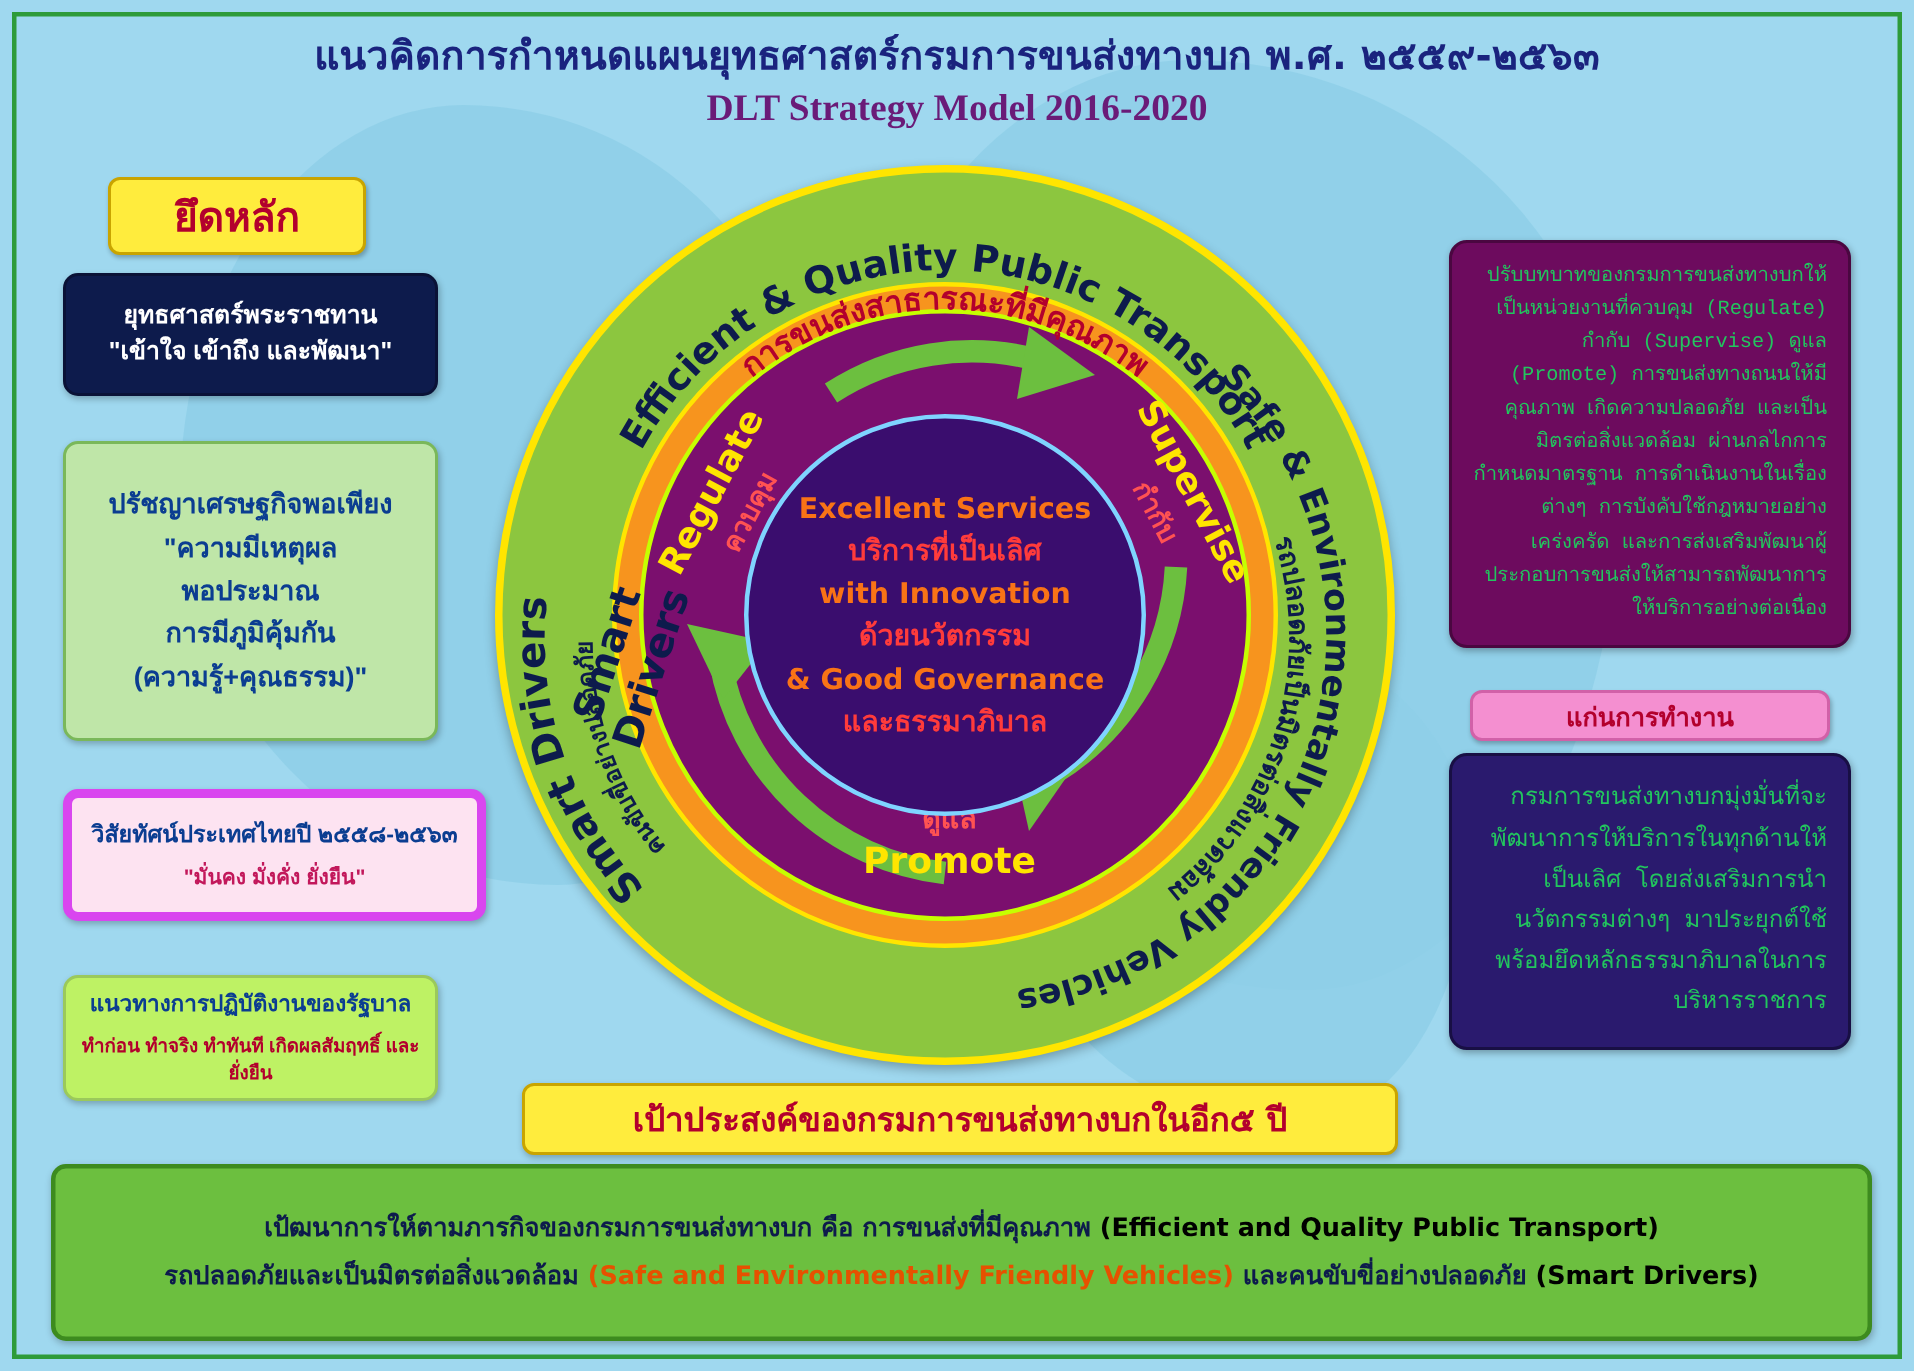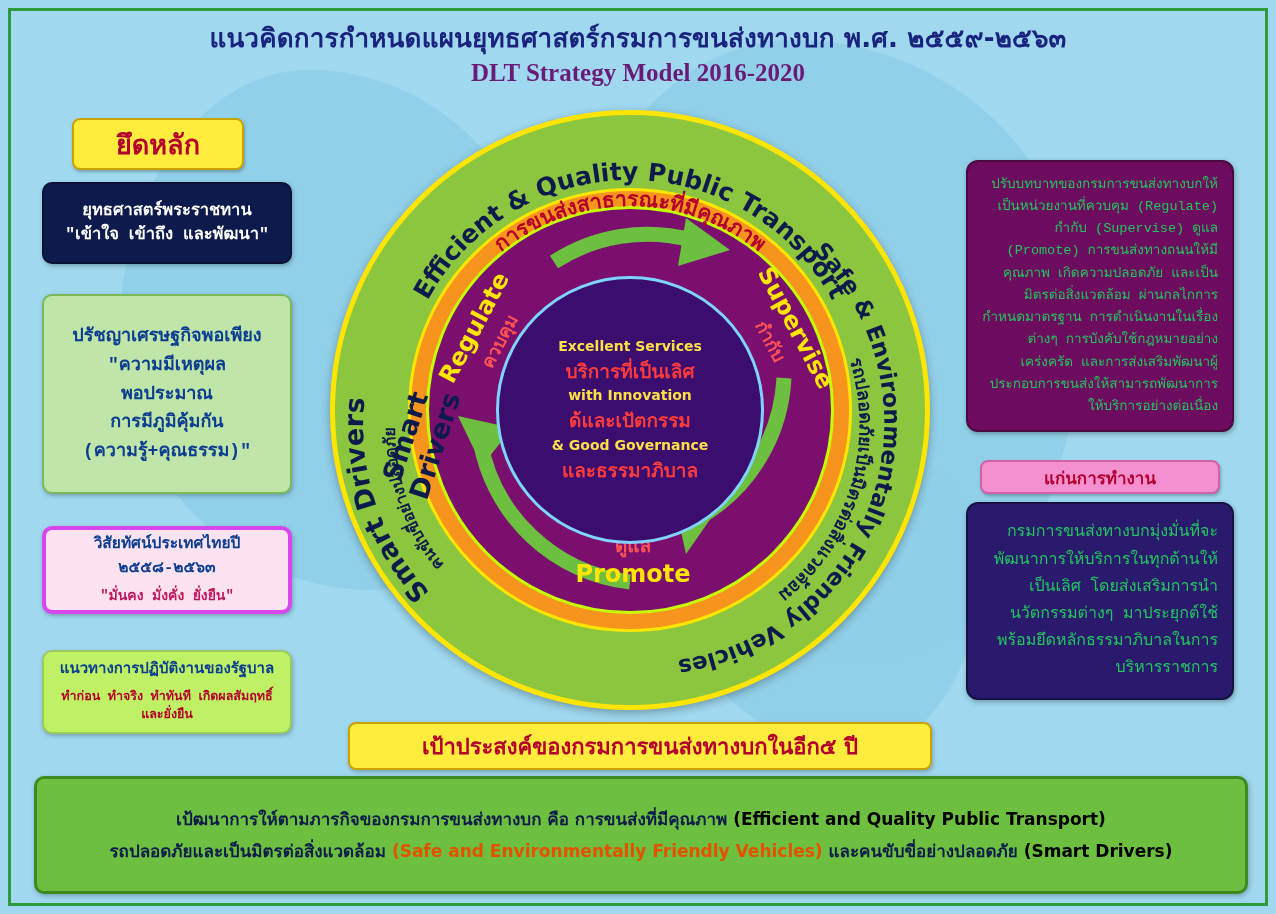--- a/index.html
+++ b/index.html
@@ -64,39 +64,39 @@
     font-family: "DejaVu Sans", sans-serif;
     font-size: 27px; font-weight: bold;
     color: #b3002d;
     box-shadow: 1px 2px 3px rgba(0,0,0,.25);
   }
   .lbox {
     position: absolute;
     box-sizing: border-box;
     border-radius: 10px;
     text-align: center;
-    font-family: Liberation Mono, monospace;
+    font-family: Liberation Sans, sans-serif;
     box-shadow: 1px 2px 4px rgba(0,0,0,.25);
     display: flex; flex-direction: column;
     align-items: center; justify-content: center;
     padding: 6px 8px;
   }
   .lbox1 {
     left: 42px; top: 182px; width: 250px; height: 82px;
     background: #0d1b4c; border: 2px solid #0a1236;
     color: #ffffff; font-size: 16.5px; line-height: 1.45; font-weight: bold;
   }
   .lbox2 {
     left: 42px; top: 294px; width: 250px; height: 200px;
     background: #bfe6a8; border: 2px solid #7ab85a;
     color: #0b3d91; font-size: 18px; line-height: 1.6; font-weight: bold;
   }
   .lbox3 {
-    left: 42px; top: 526px; width: 250px; height: 88px;
-    background: #fde3f1; border: 4px solid #d946ef;
+    left: 42px; top: 526px; width: 282px; height: 88px;
+    background: #fde3f1; border: 6px solid #d946ef;
     color: #0b3d91; font-size: 15.5px; line-height: 1.5; font-weight: bold;
   }
   .lbox3 .sub { color: #c2185b; font-size: 14px; margin-top: 6px; }
   .lbox4 {
     left: 42px; top: 650px; width: 250px; height: 84px;
     background: #bef264; border: 2px solid #9bc95b;
     color: #0b3d91; font-size: 15px; line-height: 1.5; font-weight: bold;
   }
   .lbox4 .sub { color: #b3002d; font-size: 12.5px; margin-top: 6px; }
   
@@ -195,21 +195,21 @@
     background: #3a0d6e;
     border: 3px solid #7fd4ff;
     box-sizing: border-box;
     display: flex; flex-direction: column;
     align-items: center; justify-content: center;
     text-align: center;
     font-family: "DejaVu Sans", sans-serif;
     font-weight: bold;
     line-height: 1.5;
   }
-  .ring-core .en { color: #fde047; font-size: 14px; text-align: right; }
+  .ring-core .en { color: #f97316; font-size: 19px; text-align: right; }
   .ring-core .th { color: #ff3b3b; font-size: 19px; }
   .arc-text { position: absolute; left: 0; top: 0; width: 600px; height: 600px; }
   .arc-text text { font-family: "DejaVu Sans", sans-serif; font-weight: bold; }
   .label-abs {
     position: absolute;
     font-family: "DejaVu Sans", sans-serif;
     font-weight: bold;
     text-align: center;
   }
   .lbl-regulate { left: 92px; top: 196px; width: 130px; color: #ffe500; font-size: 24px; transform: rotate(-62deg); }
@@ -325,21 +325,21 @@
       <div>Promote</div>
     </div>
     <div class="label-abs lbl-smart">
       <div>Smart Drivers</div>
     </div>
 
     <div class="ring-core">
       <div class="en">Excellent Services</div>
       <div class="th">บริการที่เป็นเลิศ</div>
       <div class="en">with Innovation</div>
-      <div class="th">ด้และเปัตกรรม</div>
+      <div class="th">ด้วยนวัตกรรม</div>
       <div class="en">&amp; Good Governance</div>
       <div class="th">และธรรมาภิบาล</div>
     </div>
   </div>
 
   <div class="goal-title">เป้าประสงค์ของกรมการขนส่งทางบกในอีก๕ ปี</div>
 
   <div class="goal-box">
     <div>
       <span>เป้ฒนาการให์ตามภารกิจของกรมการขนส่งทางบก คือ การขนส่งที่มีคุณภาพ </span><span class="hl">(Efficient and Quality Public Transport)</span>

